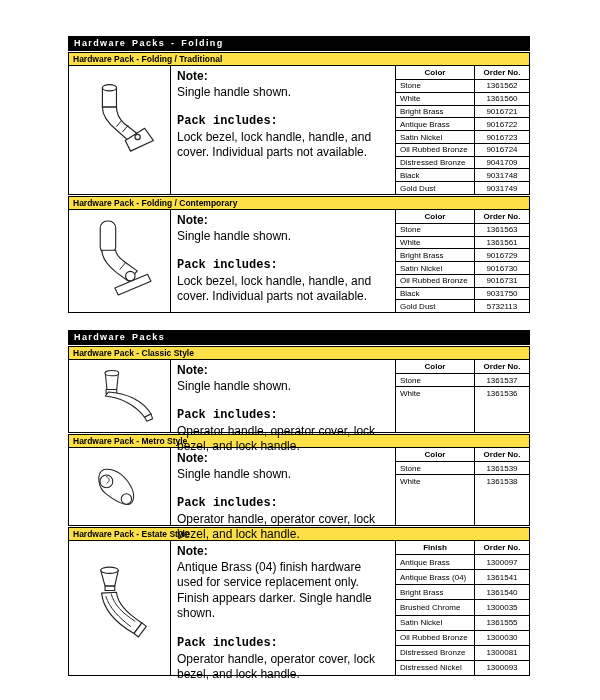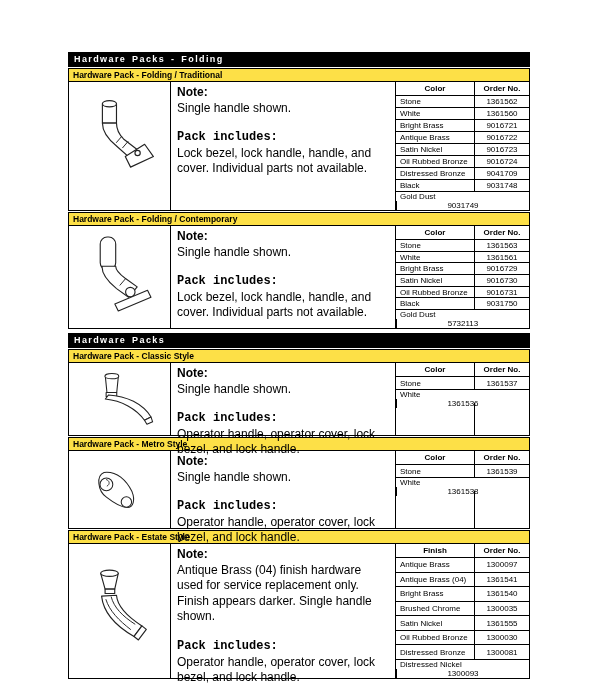--- a/index.html
+++ b/index.html
@@ -1,19 +1,19 @@
 <!DOCTYPE html>
 <html><head>
 <meta charset="utf-8">
 <style>
   html,body{margin:0;padding:0;background:#ffffff;}
   *{box-sizing:border-box;}
   .page{position:relative;width:600px;height:700px;background:#ffffff;overflow:hidden;
         font-family:"Liberation Sans", sans-serif;color:#000;}
-  .sheet{position:absolute;left:68px;top:52px;width:462px;}
+  .sheet{position:absolute;left:68px;top:36px;width:462px;}
 
   .blackbar{height:15px;line-height:15px;background:#000;color:#fff;font-weight:bold;
             font-size:9px;letter-spacing:1.4px;word-spacing:2px;padding-left:6px;margin-bottom:1px;}
   .pack{border:1px solid #000;margin-bottom:1px;background:#fff;}
   .graybar{height:13px;line-height:12px;background:#fde047;border-bottom:1px solid #000;
            font-weight:bold;font-size:8.5px;padding-left:4px;}
   .body{display:flex;}
   .s0 .body{height:128px;}
   .s1 .body{height:102px;}
   .s2 .body{height:72px;}
@@ -28,21 +28,21 @@
 
   .rtable{flex:1;display:flex;flex-direction:column;font-size:8px;}
   .thead{display:flex;height:14px;border-bottom:1px solid #000;font-weight:bold;}
   .thead .h1{width:78px;display:flex;align-items:center;justify-content:center;}
   .thead .h2{flex:1;border-left:1px solid #000;display:flex;align-items:center;justify-content:center;}
   .rbody{display:flex;flex-direction:column;}
   .fill .rbody{flex:1;}
   .fill .rrow{flex:1;}
   .fixed .rrow{height:13px;}
   .rrow{display:flex;border-bottom:1px solid #000;}
-  .rbody .rrow:last-child{border-bottom:none;flex-direction:column;}
+  .rbody .rrow:last-child{border-bottom:none;}
   .rrow .c1{width:78px;display:flex;align-items:center;padding-left:4px;}
   .rrow .c2{flex:1;border-left:1px solid #000;display:flex;align-items:center;justify-content:center;}
   .rfill{flex:1;display:flex;}
   .rfill .f1{width:78px;}
   .rfill .f2{flex:1;border-left:1px solid #000;}
 
   .art{stroke:#222;fill:#fff;stroke-width:1.3;stroke-linejoin:round;stroke-linecap:round;}
   .artline{stroke:#222;fill:none;stroke-width:1.1;stroke-linecap:round;}
 </style>
 </head>
@@ -171,21 +171,21 @@
           </div>
               <div class="rrow">
             <div class="c1">Gold Dust</div>
             <div class="c2">5732113</div>
           </div>
             </div>
       </div>
     </div>
   </div>
 
-  <div class="blackbar" style="margin-top:4px;">Hardware Packs</div>
+  <div class="blackbar" style="margin-top:17px;">Hardware Packs</div>
 
   <div class="pack s2">
     <div class="graybar">Hardware Pack - Classic Style</div>
     <div class="body">
       <div class="imgcell">
         <svg width="82" height="62" viewBox="0 0 100 76">
           <path class="art" d="M32 10 L34 30 L46 30 L48 10"></path>
           <ellipse class="art" cx="40" cy="10" rx="8.5" ry="3.2"></ellipse>
           <rect class="art" x="33" y="30" width="13" height="5"></rect>
           <path class="art" d="M32 38 C52 40 70 50 80 64 L88 60 C78 44 58 34 36 33 Z"></path>

